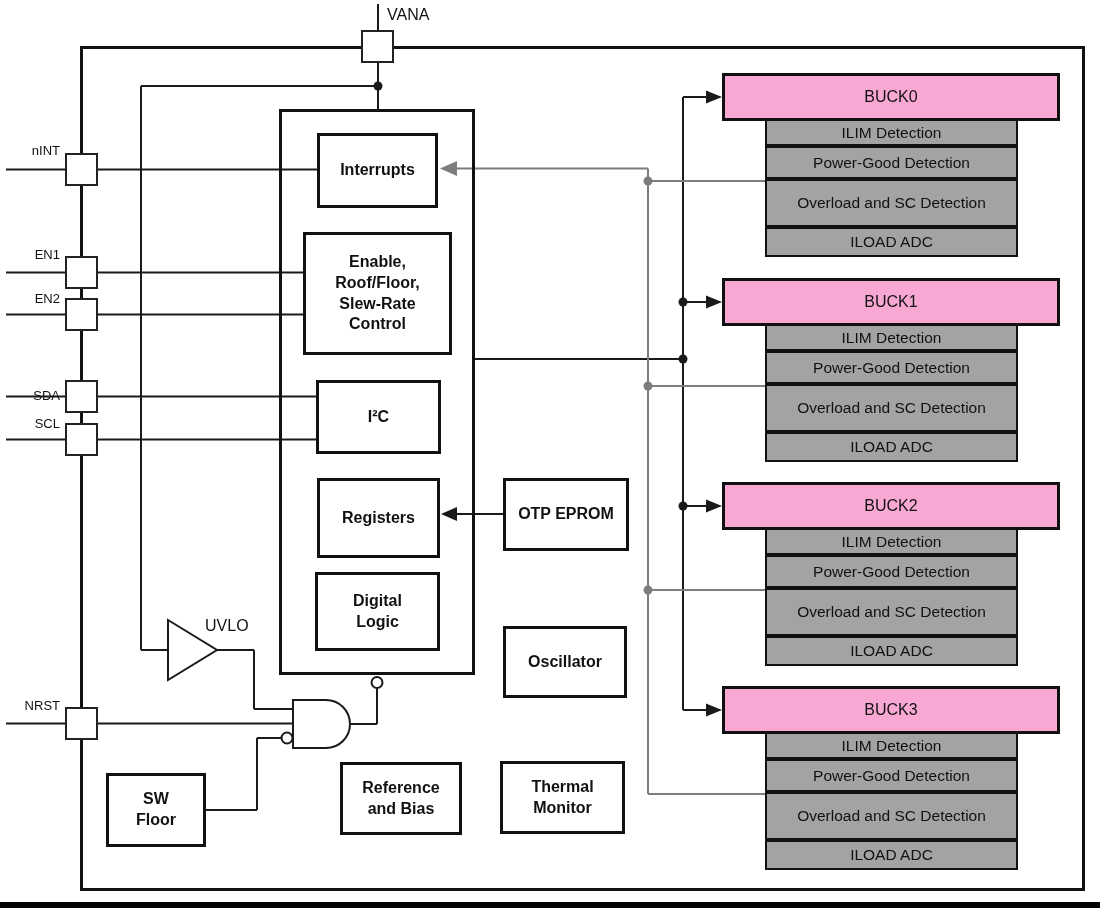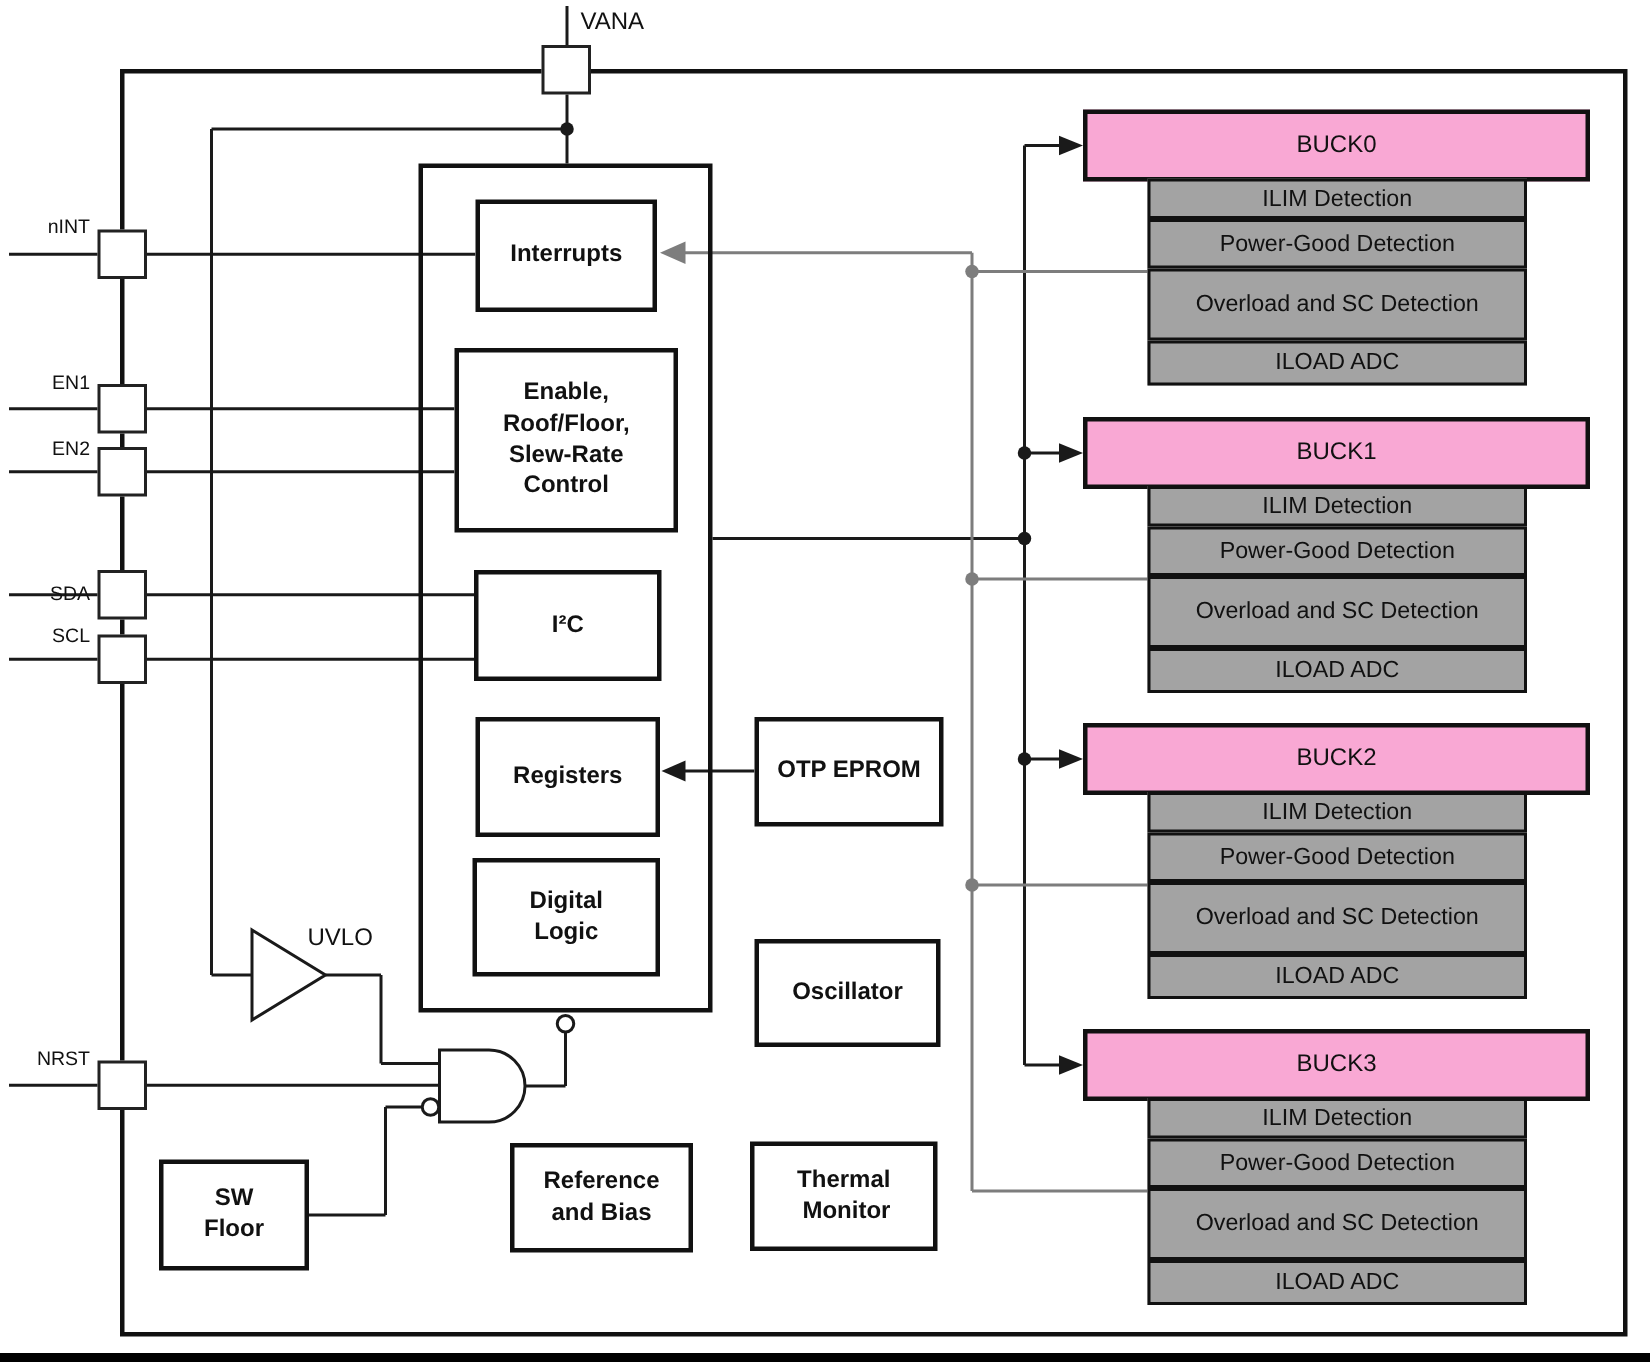--- a/index.html
+++ b/index.html
@@ -113,21 +113,21 @@
 Roof/Floor,
 Slew-Rate
 Control</div>
   <div class="box" style="left:316px;top:380px;width:125px;height:74px;">I²C</div>
   <div class="box" style="left:317px;top:478px;width:123px;height:80px;">Registers</div>
   <div class="box" style="left:315px;top:572px;width:125px;height:79px;">Digital
 Logic</div>
 
   <div class="box" style="left:503px;top:478px;width:126px;height:73px;">OTP EPROM</div>
   <div class="box" style="left:503px;top:626px;width:124px;height:72px;">Oscillator</div>
-  <div class="box" style="left:500px;top:761px;width:125px;height:73px;text-align:right;">Thermal
+  <div class="box" style="left:500px;top:761px;width:125px;height:73px;">Thermal
 Monitor</div>
   <div class="box" style="left:340px;top:762px;width:122px;height:73px;">Reference
 and Bias</div>
   <div class="box" style="left:106px;top:773px;width:100px;height:74px;">SW
 Floor</div>
 
   <div class="free-label" style="left:193px;top:617px;margin-left:12px;">UVLO</div>
 
   <div class="free-label" style="left:387px;top:6px;">VANA</div>
   <div class="pad" style="left:361px;top:30px;"></div>

